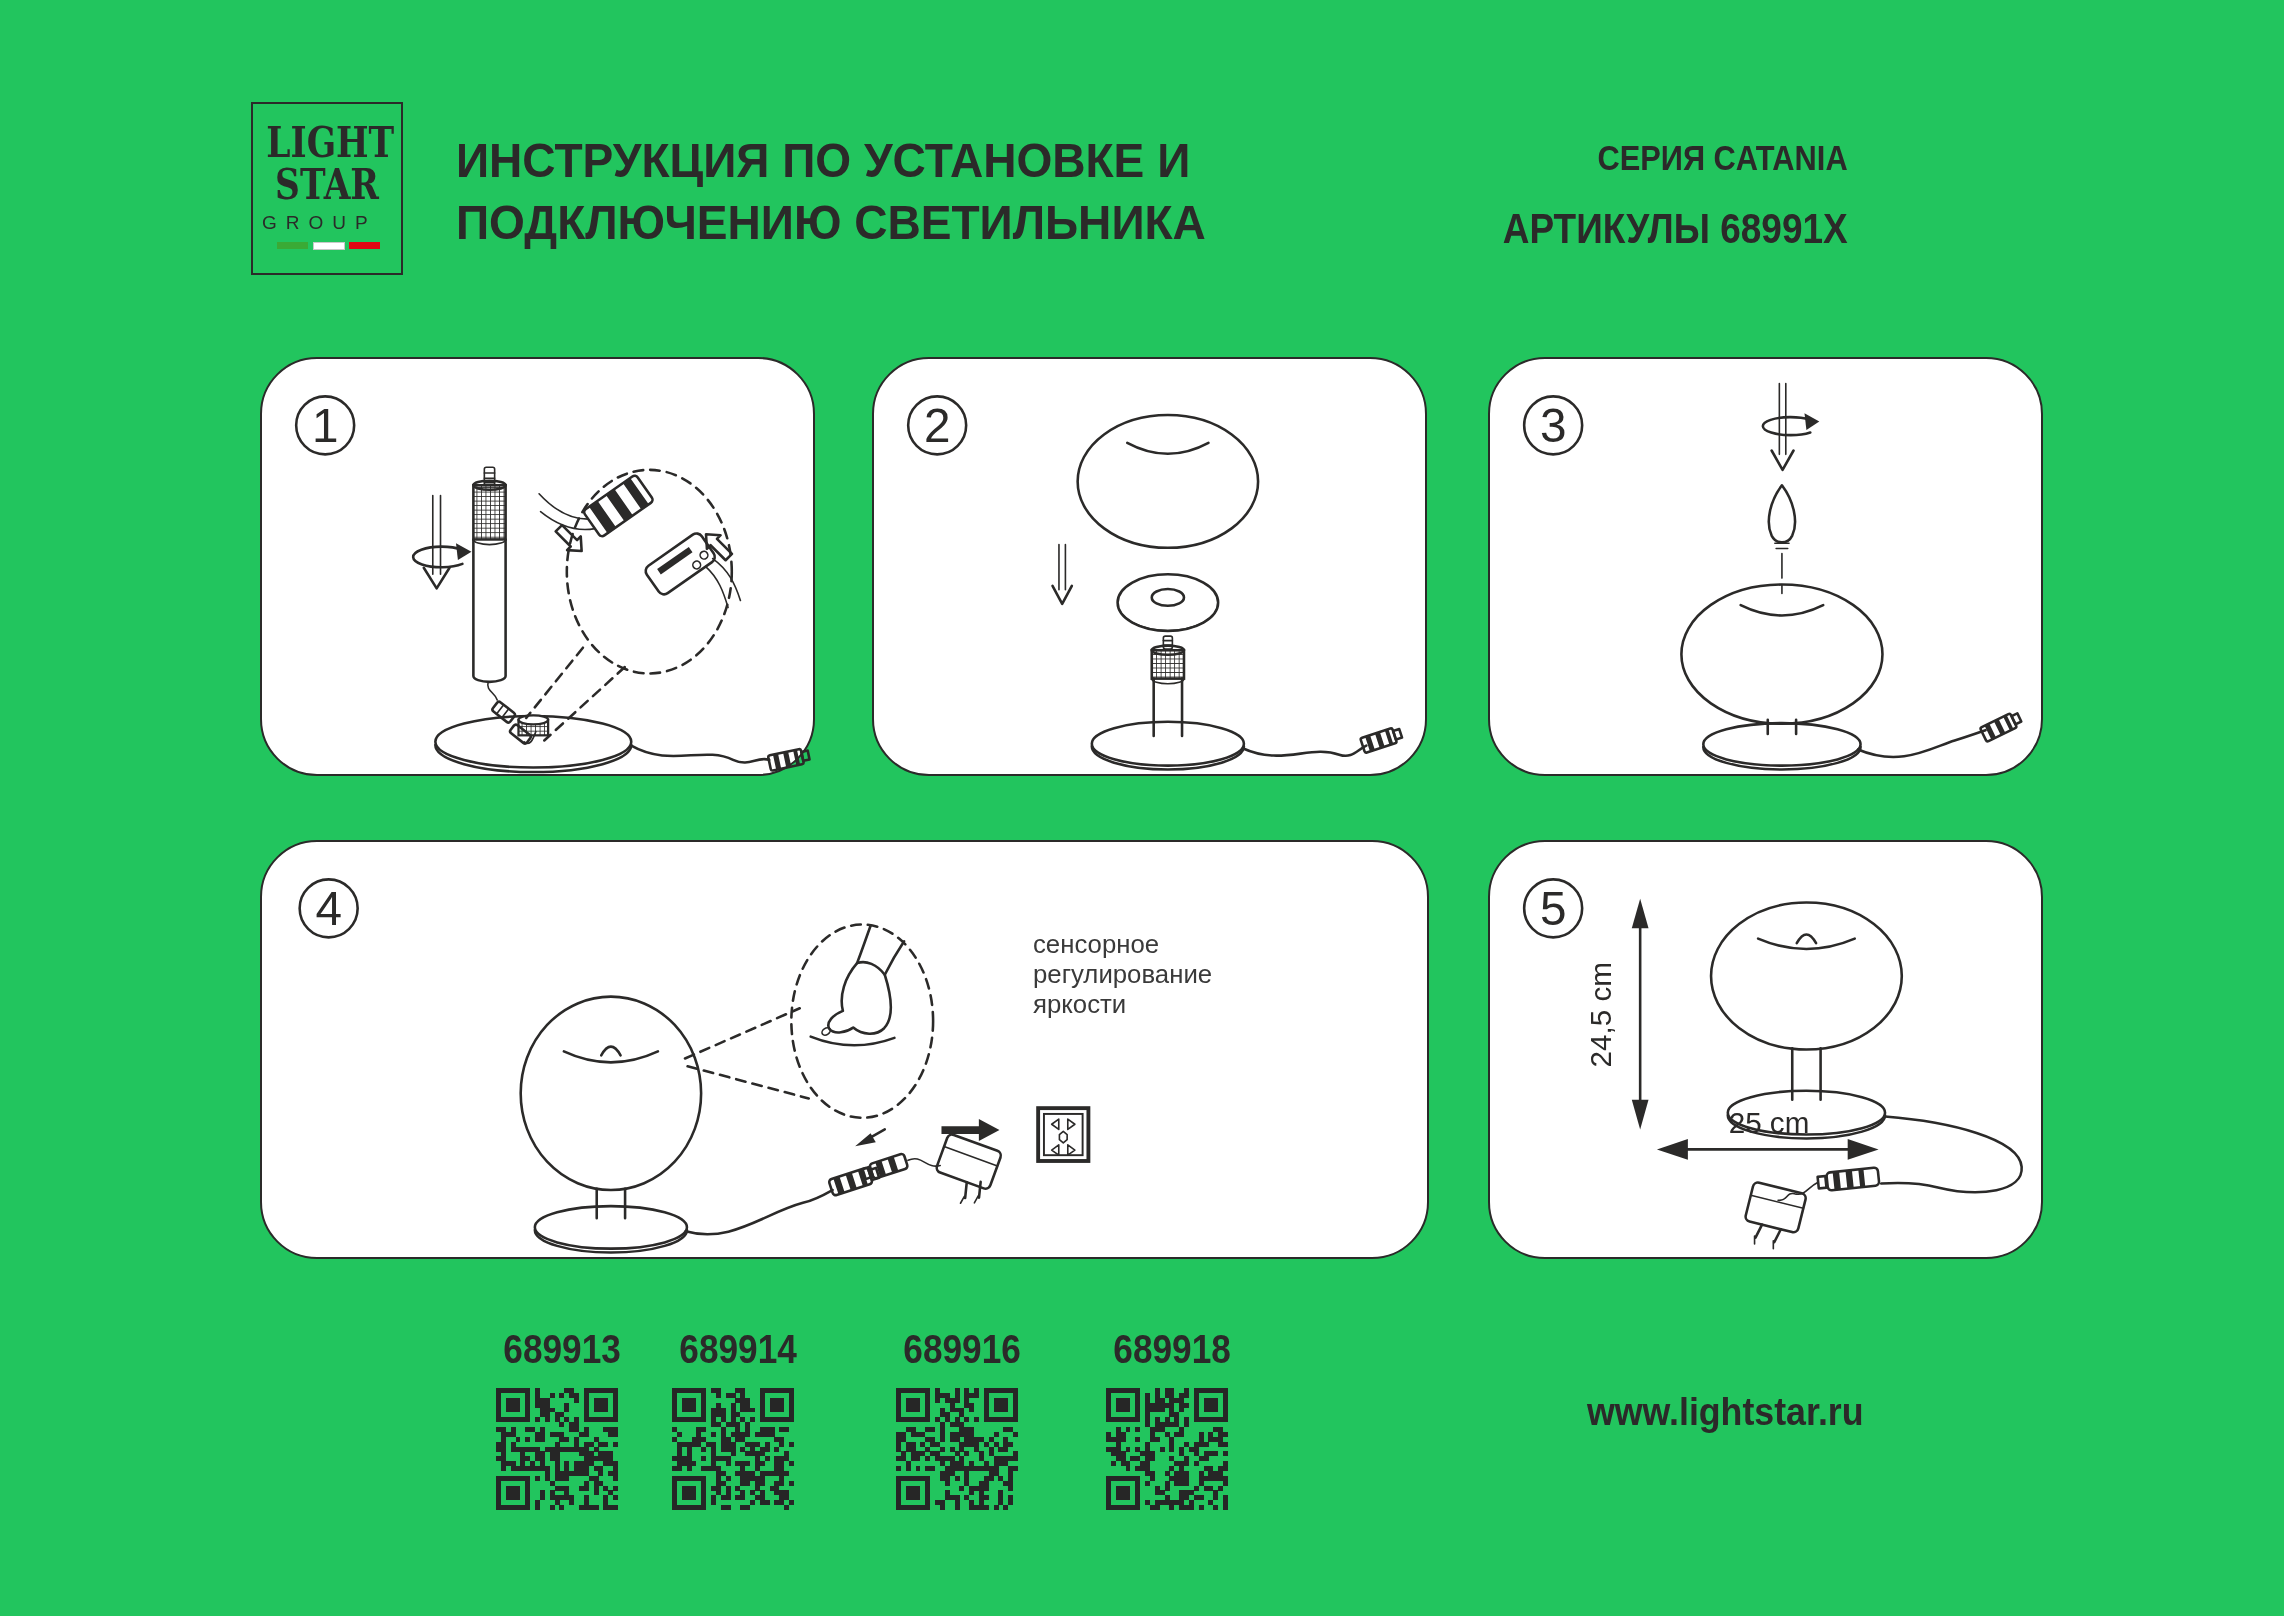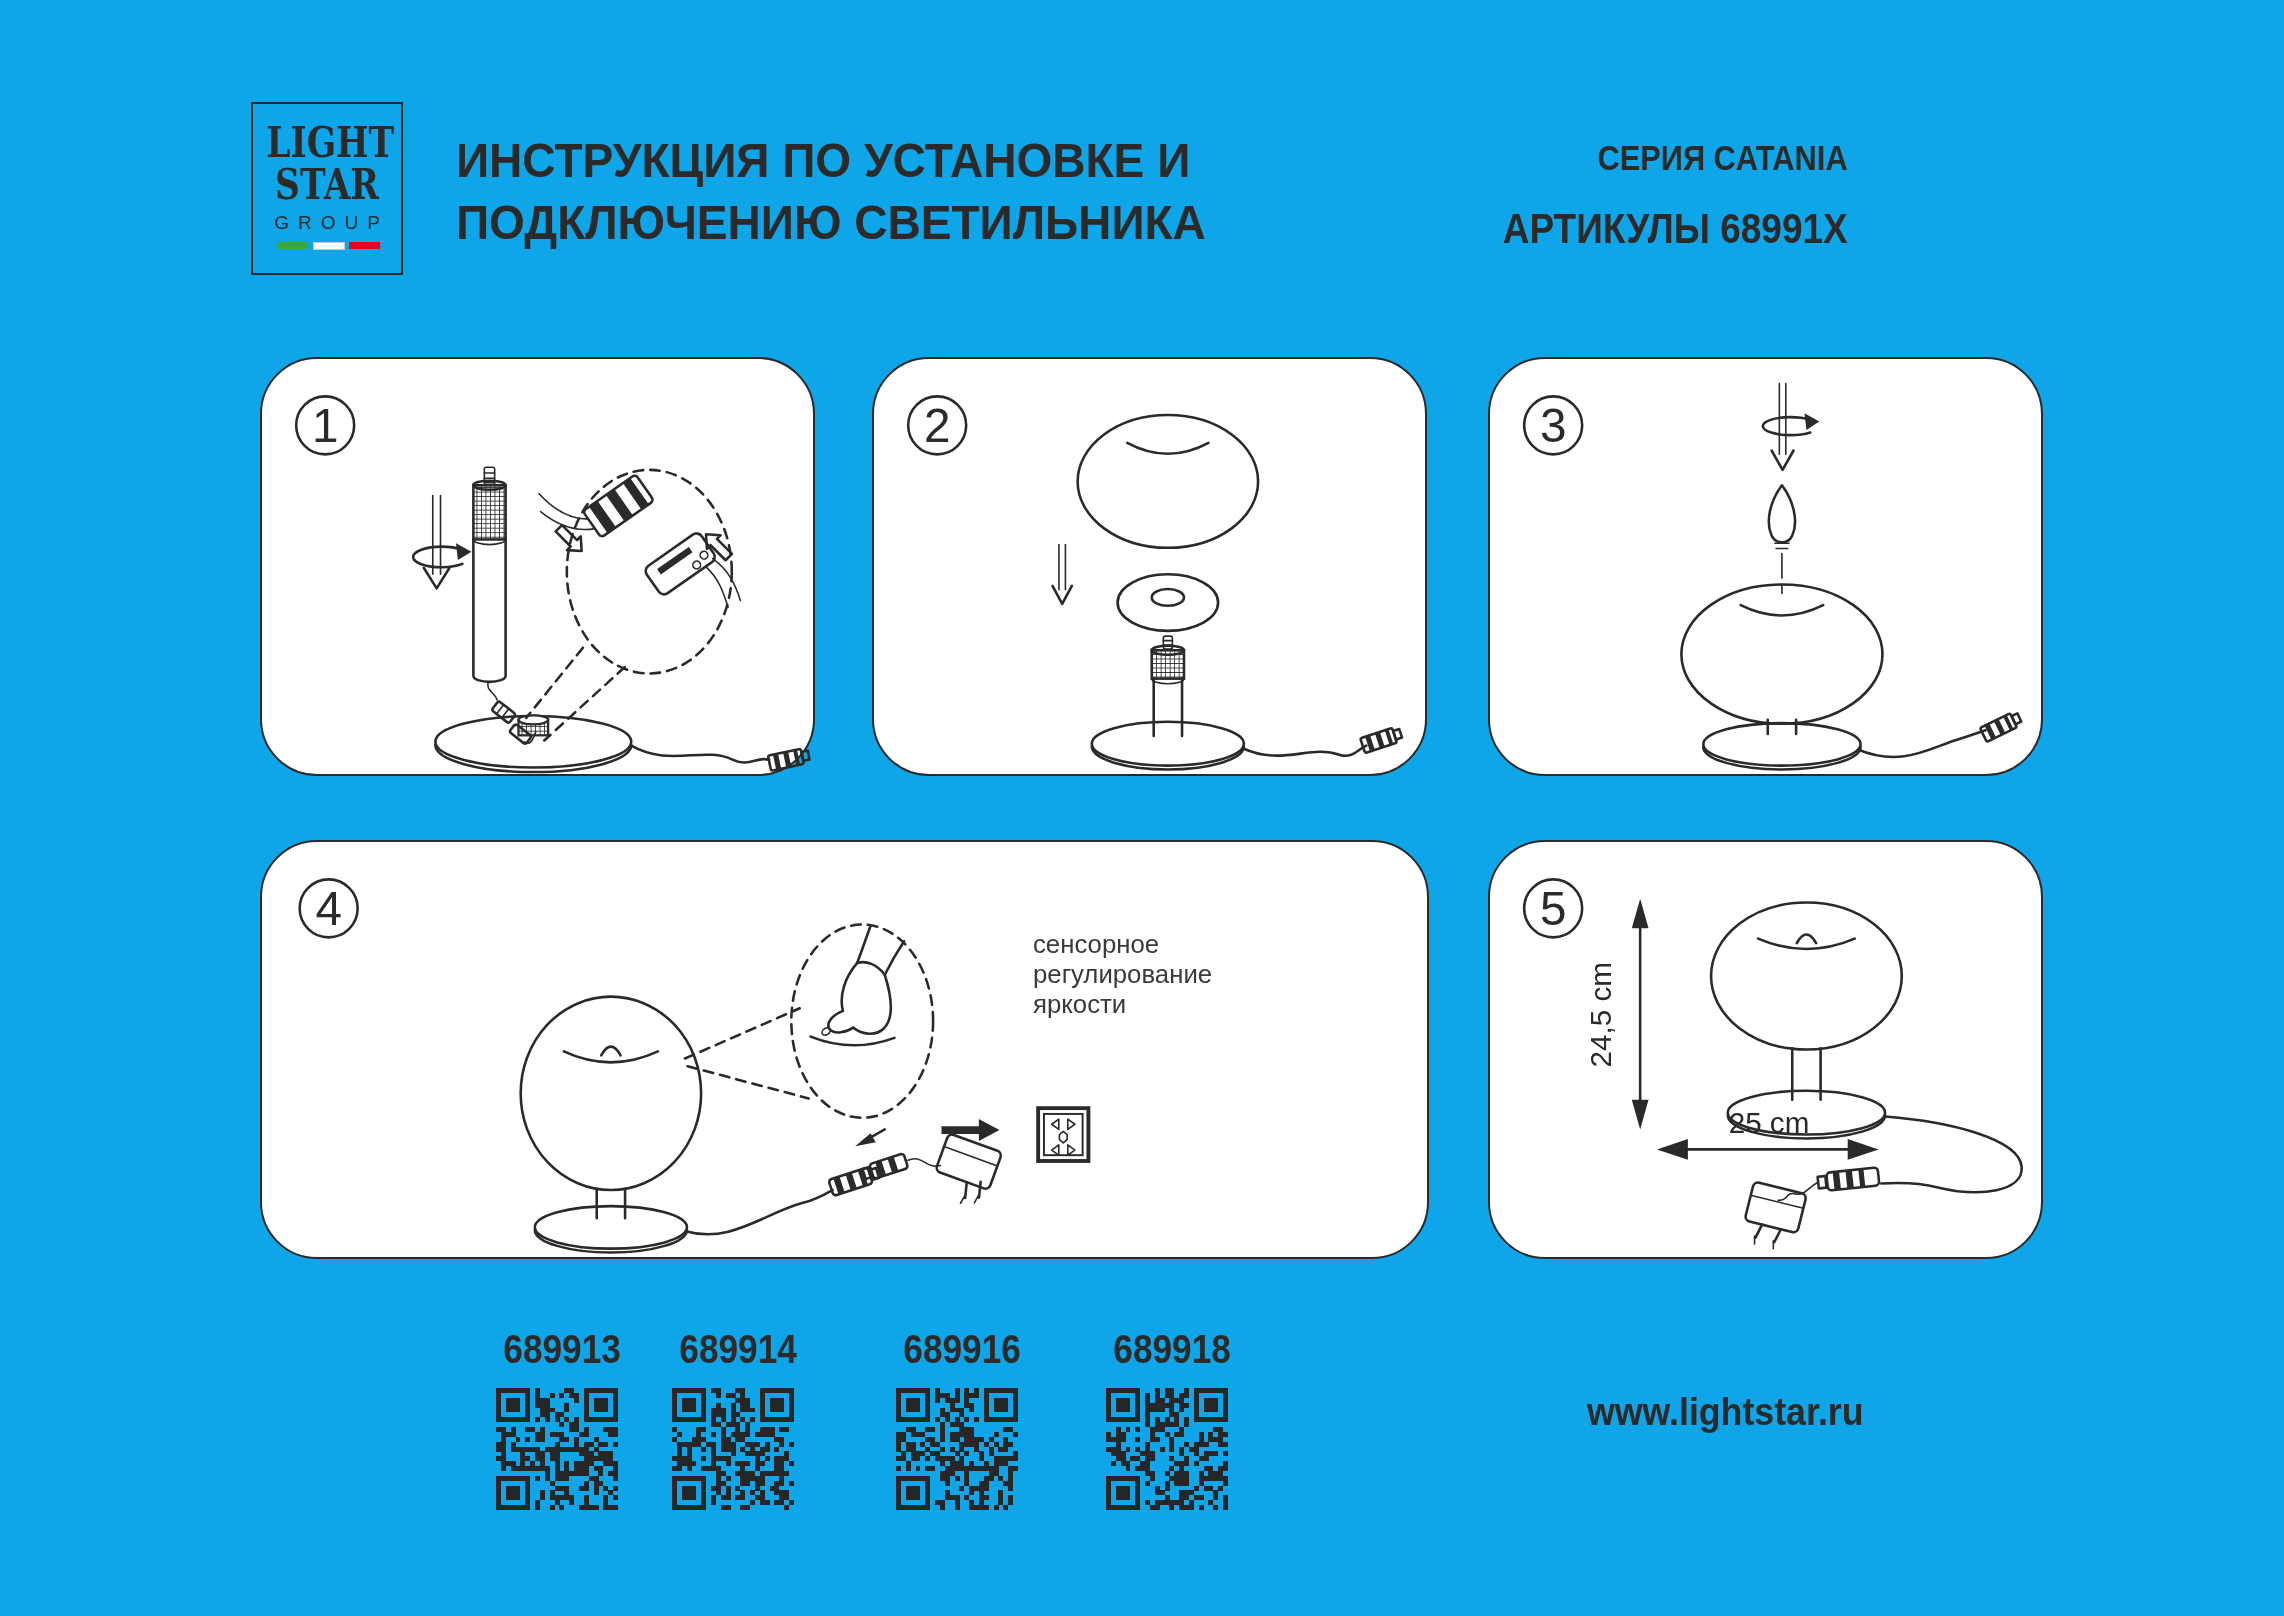--- a/index.html
+++ b/index.html
@@ -1,26 +1,26 @@
 <!DOCTYPE html>
 <html style="font-size:10.4px"><head>
 <meta charset="utf-8">
 <style>
   html,body{margin:0;padding:0;background:#fff;}
-  .page{position:relative;width:2284px;height:1616px;background:#0ea5e9;overflow:hidden;
+  .page{position:relative;width:2284px;height:1616px;background:#22c55e;overflow:hidden;
         font-family:"Liberation Sans",sans-serif;color:#2b2a29;}
   
   .logo-box{position:absolute;left:251px;top:102px;width:152px;height:173px;
             border:2px solid #2b2a29;box-sizing:border-box;}
   .logo-light,.logo-star{position:absolute;left:0;width:100%;text-align:center;
             font-family:"DejaVu Serif",serif;font-weight:700;font-size:42px;line-height:42px;
             transform:scaleX(.82);letter-spacing:0px;}
   .logo-light{top:18px;}
   .logo-star{top:60px;}
-  .logo-group{position:absolute;left:0;top:108px;width:100%;text-align:center;
+  .logo-group{position:absolute;left:0;top:108px;width:100%;text-align:left;
             font-size:19px;letter-spacing:9px;text-indent:9px;font-weight:400;}
   .flag{position:absolute;left:24px;top:138px;width:104px;height:7.8px;font-size:0;}
   .flag span{display:inline-block;width:31px;height:7.2px;margin-right:4.6px;vertical-align:top;}
   .flag .f-green{background:#3aaa35;}
   .flag .f-white{background:#fff;border:0.7px solid #c8c8c8;height:5.9px;width:30px;}
   .flag .f-red{background:#e30613;margin-right:0;}
   .title{position:absolute;left:456px;top:129px;font-size:49px;line-height:62px;font-weight:700;
          transform:scaleX(.94);transform-origin:left top;white-space:nowrap;}
   .hdr-right{position:absolute;left:1419px;top:138px;width:456px;text-align:right;}
   .series{font-size:35px;font-weight:700;transform:scaleX(.88);transform-origin:center;}

